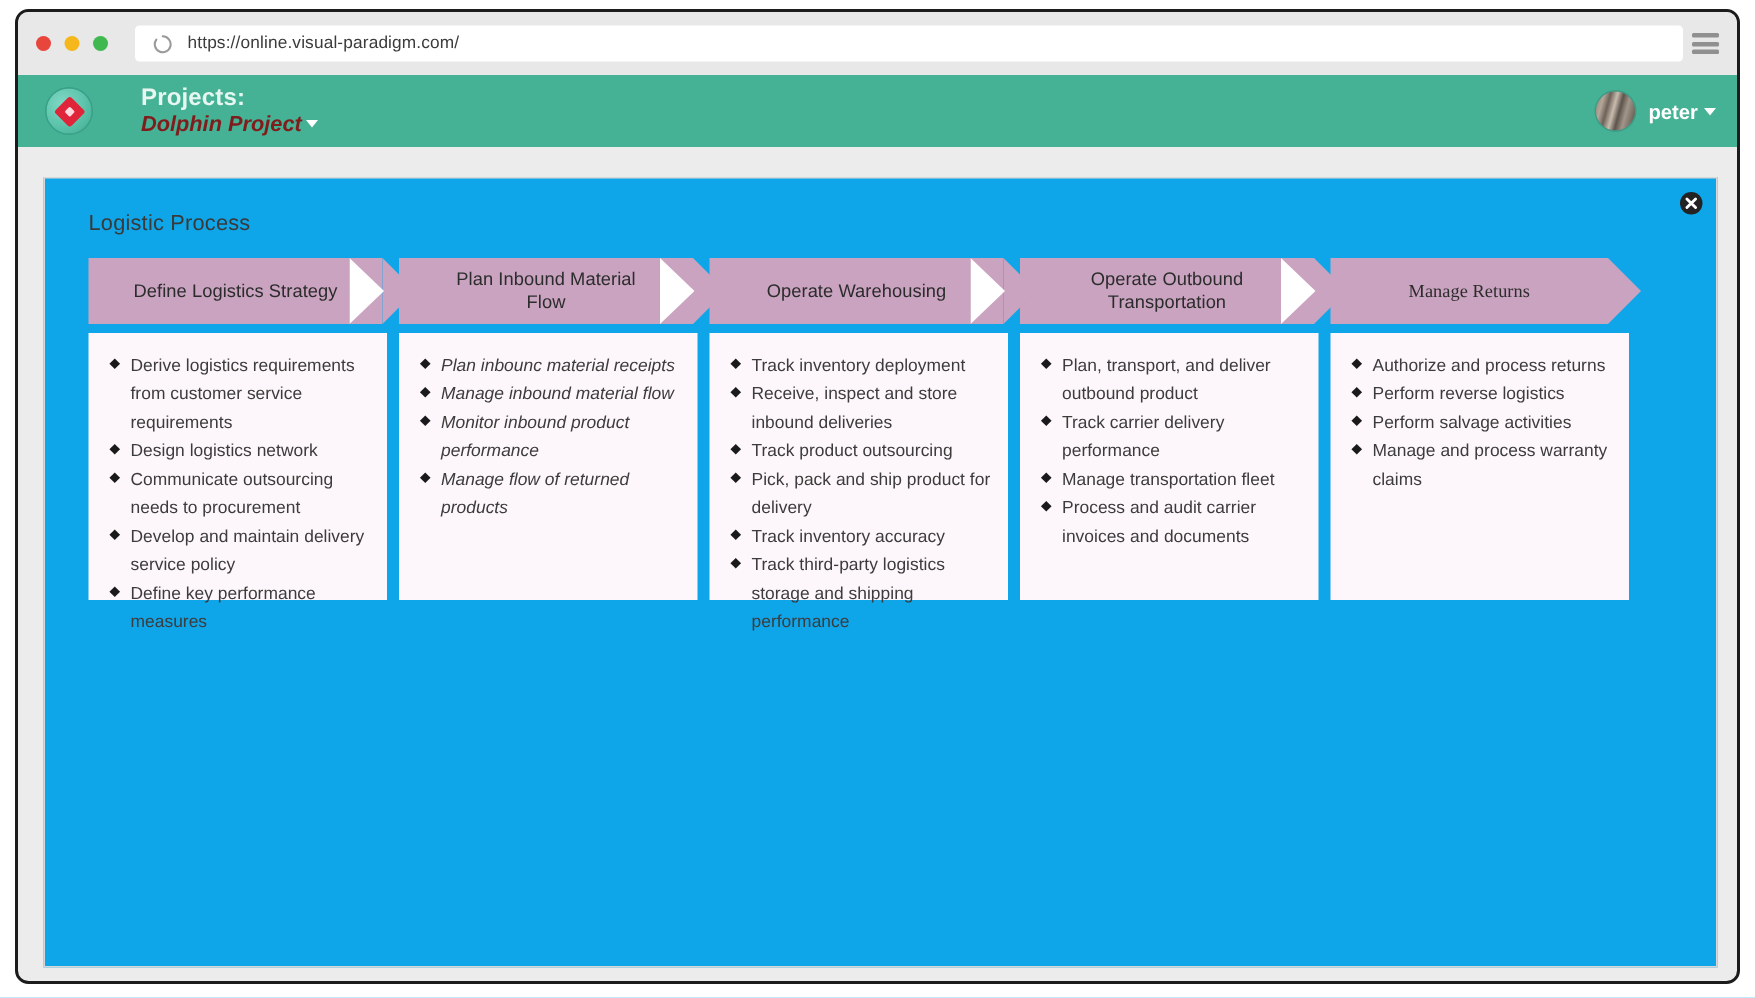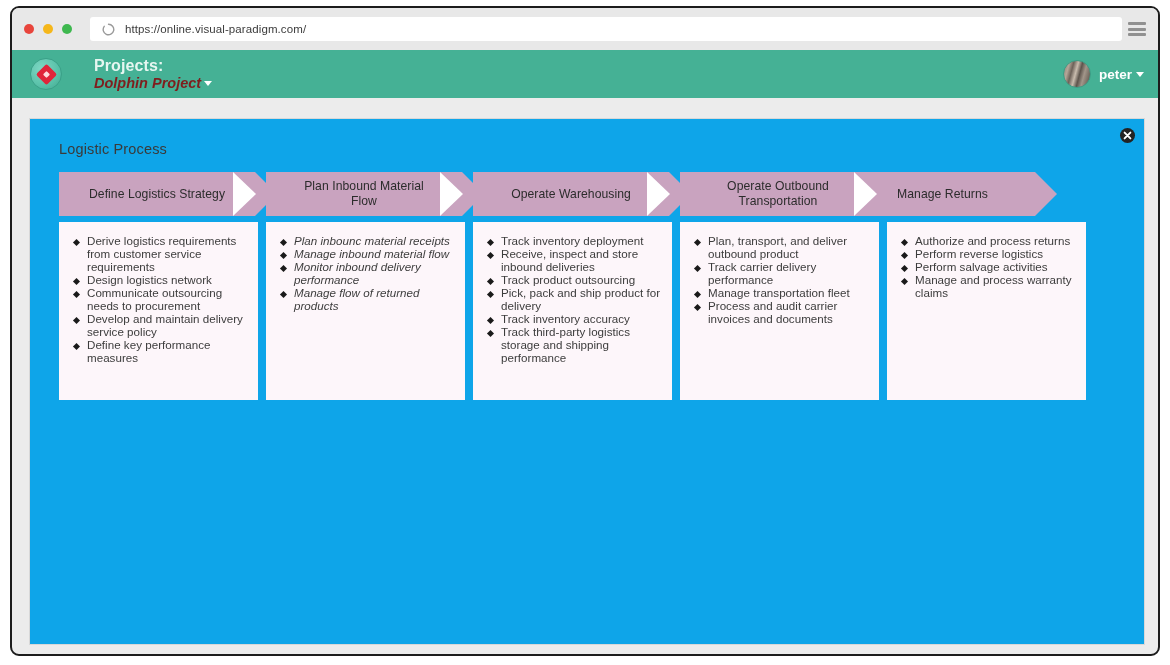--- a/index.html
+++ b/index.html
@@ -193,21 +193,21 @@
     height: 178px;
     padding: 12px 10px 10px 14px;
     margin-right: 8px;
   }
   .panel:last-child { margin-right: 0; }
   .panel ul { list-style: none; }
   .panel li {
     position: relative;
     padding-left: 14px;
     font-size: 11.6px;
-    line-height: 13px;
+    line-height: 19px;
     color: #3c3c3c;
     margin-bottom: 0px;
     letter-spacing: .02px;
   }
   .panel li::before {
     content: "";
     position: absolute;
     left: 1px; top: 6px;
     width: 5px; height: 5px;
     background: #1a1a1a;
@@ -305,21 +305,21 @@
       <div class="chevron" style="left:621px; width:196px;">
         <span class="chevron-label">Operate Outbound Transportation</span>
         <svg class="chev-notch" viewBox="0 0 23 44" preserveAspectRatio="none">
           <path d="M0,0 L23,22 L0,44 Z" fill="#ffffff"></path>
         </svg>
         <svg class="chev-tip" viewBox="0 0 22 44" preserveAspectRatio="none">
           <path d="M0,0 L22,22 L0,44 Z" fill="#c9a3bf"></path>
         </svg>
       </div>
 
-      <div class="chevron" style="left:791px; width:185px;">
+      <div class="chevron" style="left:828px; width:185px;font-family:Liberation Serif, serif;">
         <span class="chevron-label">Manage Returns</span>
         <svg class="chev-tip" viewBox="0 0 22 44" preserveAspectRatio="none">
           <path d="M0,0 L22,22 L0,44 Z" fill="#c9a3bf"></path>
         </svg>
       </div>
 
     </div>
 
     <div id="panel-row">
 
@@ -330,21 +330,21 @@
           <li>Communicate outsourcing needs to procurement</li>
           <li>Develop and maintain delivery service policy</li>
           <li>Define key performance measures</li>
         </ul>
       </div>
 
       <div class="panel" style="width:199px;font-style:italic;">
         <ul>
           <li>Plan inbounc material receipts</li>
           <li>Manage inbound material flow</li>
-          <li>Monitor inbound delivery performance</li>
+          <li>Monitor inbound product performance</li>
           <li>Manage flow of returned products</li>
         </ul>
       </div>
 
       <div class="panel" style="width:199px;">
         <ul>
           <li>Track inventory deployment</li>
           <li>Receive, inspect and store inbound deliveries</li>
           <li>Track product outsourcing</li>
           <li>Pick, pack and ship product for delivery</li>

